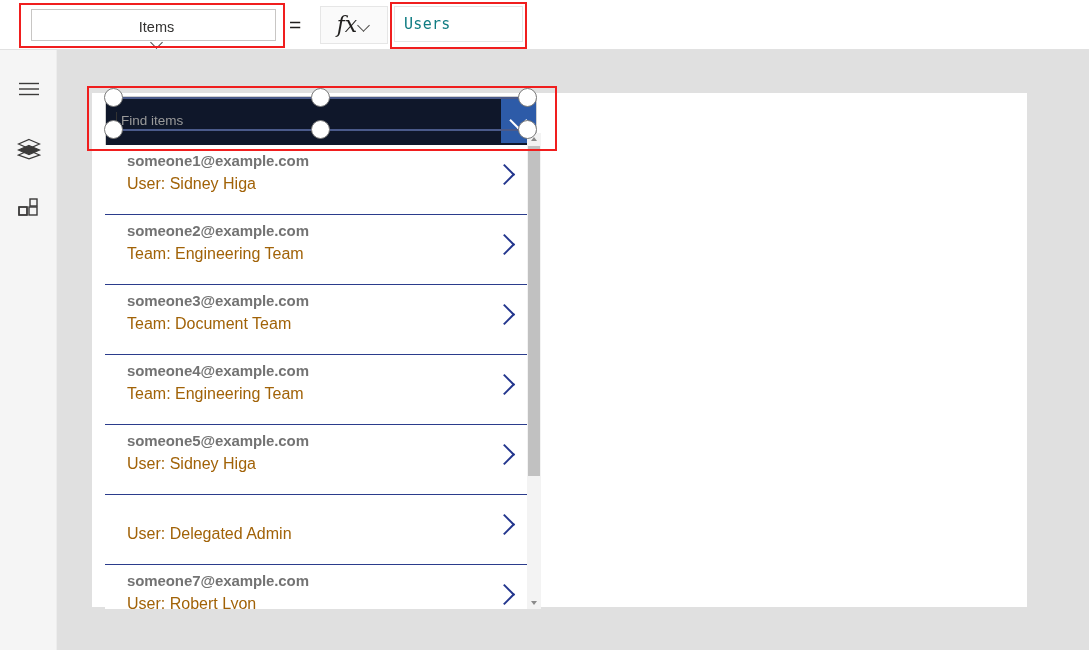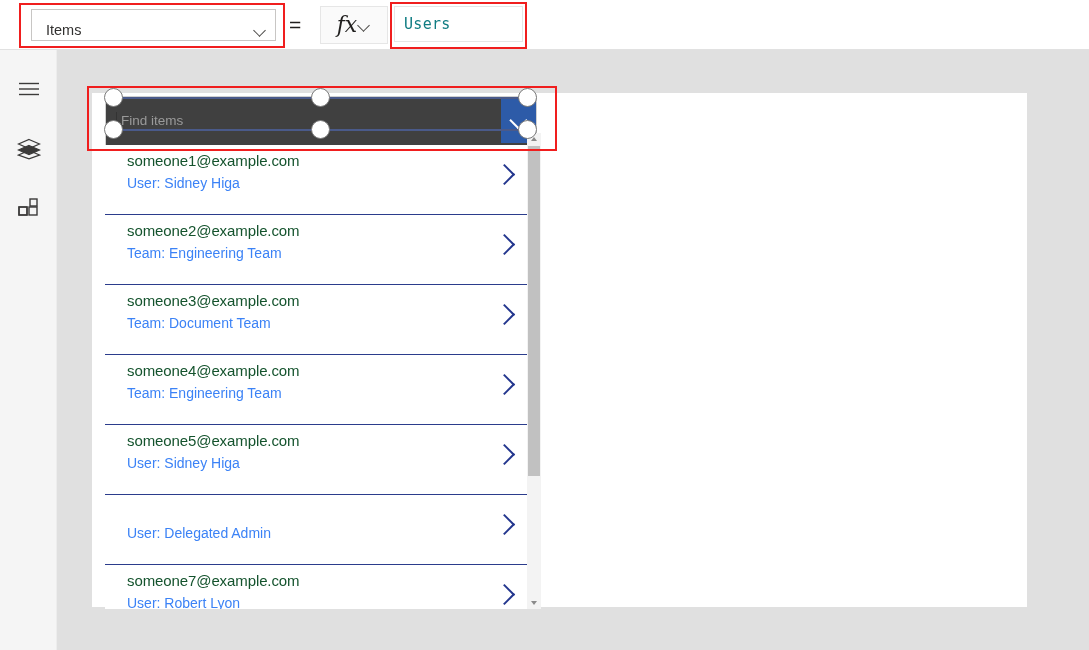--- a/index.html
+++ b/index.html
@@ -12,21 +12,21 @@
   #app { position: relative; width: 1089px; height: 650px; background: #ffffff; }
 
   
   .propbar {
     position: absolute; left: 0; top: 0; width: 1089px; height: 50px;
     background: #ffffff; border-bottom: 1px solid #e1e1e1;
   }
   .prop-select {
     position: absolute; left: 31px; top: 9px; width: 245px; height: 32px;
     background: #ffffff; border: 1px solid #c8c6c4;
-    display: flex; align-items: center; padding: 10px 8px 0 14px;
+    display: flex; align-items: center; padding: 10px 8px 0 14px; flex-direction: column;
   }
   .prop-select .label {
     flex: 1; font-size: 14.5px; color: #323130; line-height: 1;
   }
   .chev-sm { width: 14px; height: 14px; position: relative; }
   .chev-sm::before {
     content: ""; position: absolute; left: 2px; top: 3px;
     width: 8px; height: 8px;
     border-right: 1.3px solid #484644; border-bottom: 1.3px solid #484644;
     transform: rotate(45deg);
@@ -79,21 +79,21 @@
     background: #e0e0e0;
   }
   .screen {
     position: absolute; left: 92px; top: 93px; width: 935px; height: 514px;
     background: #ffffff;
   }
 
   
   .combo {
     position: absolute; left: 105px; top: 96px; width: 432px; height: 52px;
-    background: #404040; border: 1px solid #d0d0d0;
+    background: #0f172a; border: 1px solid #d0d0d0;
   }
   .combo-input {
     position: absolute; left: 10px; top: 0; right: 40px; height: 46px;
     display: flex; align-items: center;
   }
   .caret-bar {
     width: 1px; height: 17px; background: #333; margin-right: 4px;
   }
   .placeholder { font-size: 13.5px; color: #9a9a9a; }
   .combo-btn {
@@ -119,25 +119,25 @@
   .gallery {
     position: absolute; left: 105px; top: 145px; width: 432px; height: 464px;
     background: #ffffff; overflow: hidden;
   }
   .gitem {
     position: relative; height: 70px; width: 432px;
     border-bottom: 1.6px solid #2b3c8c; background: #ffffff;
   }
   .gitem .title {
     position: absolute; left: 22px; top: 7px;
-    font-size: 15px; font-weight: normal; color: #14532d; letter-spacing: -.1px;
+    font-size: 15px; font-weight: bold; color: #737373; letter-spacing: -.1px;
   }
   .gitem .sub {
     position: absolute; left: 22px; top: 30px;
-    font-size: 14px; color: #3b82f6;
+    font-size: 16px; color: #a16207;
   }
   .gitem .arrow {
     position: absolute; right: 22px; top: 18px; width: 20px; height: 26px;
   }
   .gitem .arrow::before {
     content: ""; position: absolute; left: 2px; top: 4px;
     width: 13px; height: 13px;
     border-right: 2.2px solid #23368e; border-top: 2.2px solid #23368e;
     transform: rotate(45deg);
   }

